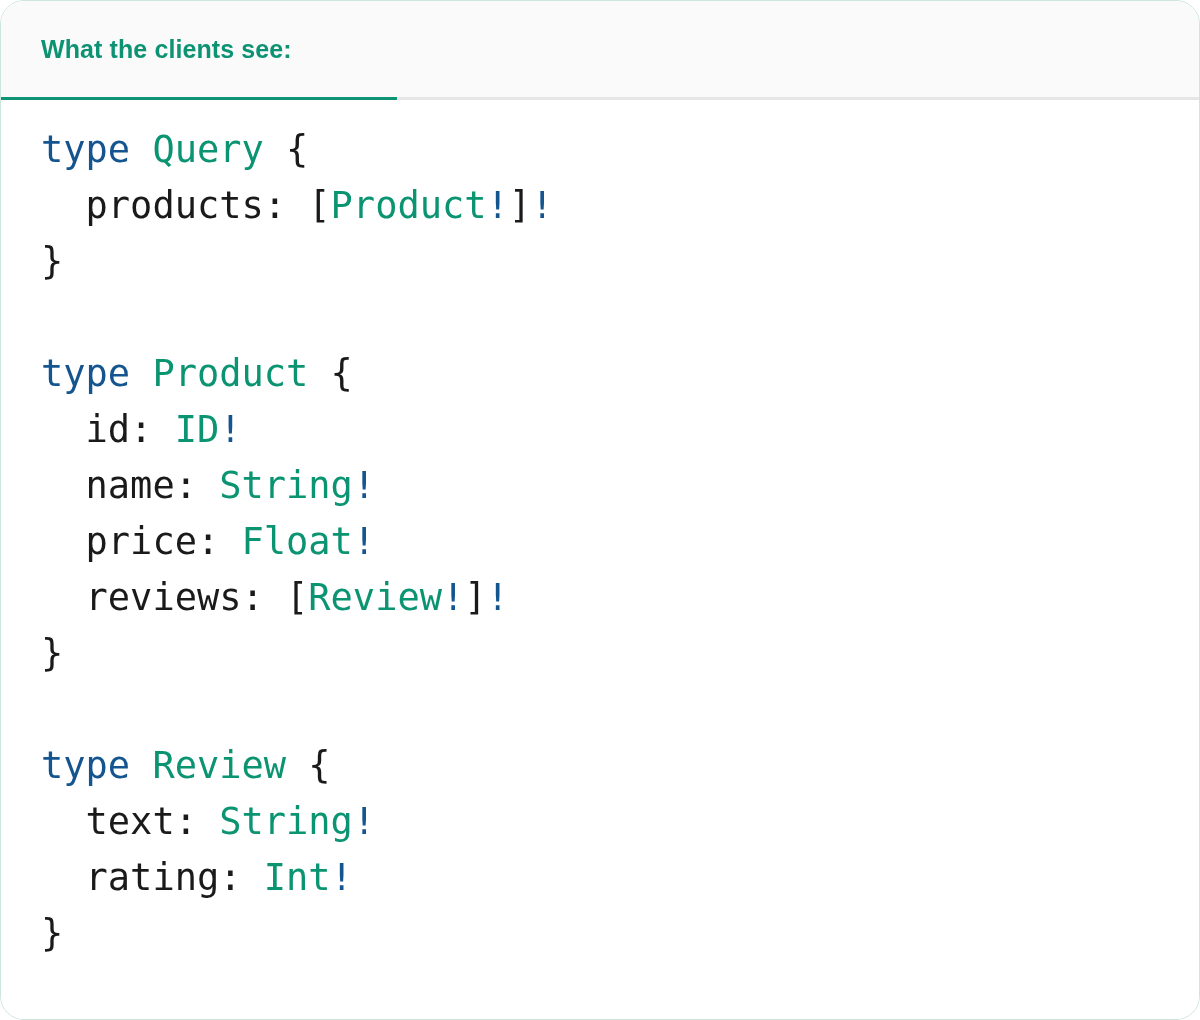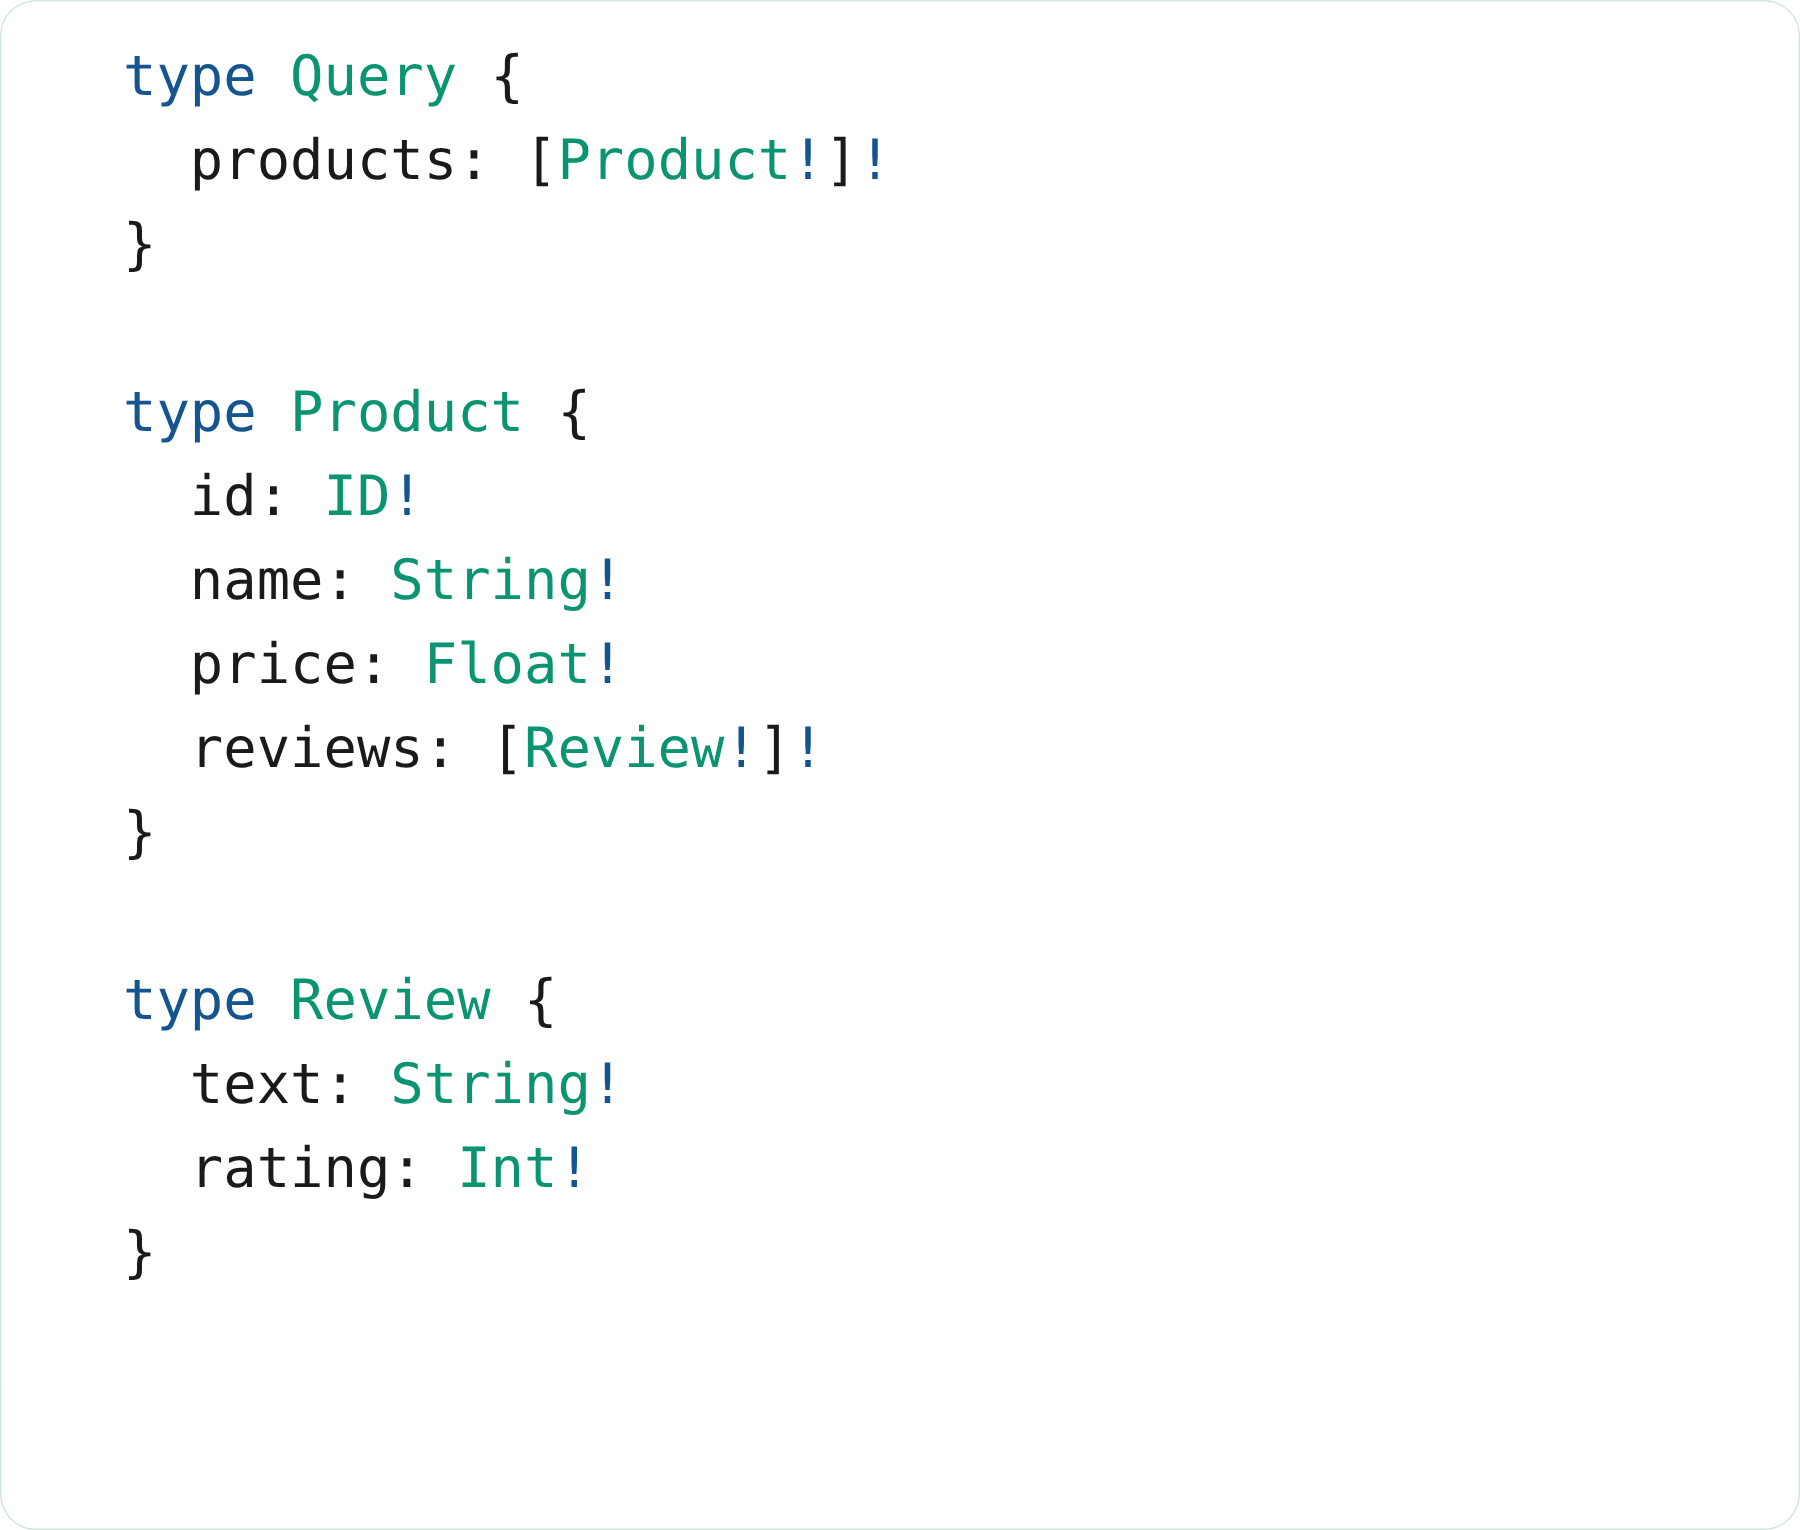--- a/index.html
+++ b/index.html
@@ -67,29 +67,34 @@
   pre.code {
     margin: 0;
     font-family: "DejaVu Sans Mono", monospace;
     font-size: 37px;
     line-height: 56px;
     white-space: pre;
     color: #1a1a1a;
     font-weight: 400;
     letter-spacing: 0;
   }
-  .code .ln { display: block; min-height: 56px; margin-left: 41px; }
+  .code .ln { display: block; min-height: 56px; }
   .kw   { color: #14558f; }   
   .tn   { color: #0b9471; }   
   .pn   { color: #1a1a1a; }   
   .bang { color: #14558f; }   
 </style>
 </head>
 <body>
 
 <div class="card">
 
+  <div class="tabbar">
+    <div class="tab">
+      <span class="tab-label">What the clients see:</span>
+    </div>
+  </div>
 
   <div class="code-area">
     <pre class="code" id="code-block"><span class="ln"><span class="kw">type</span><span class="pn"> </span><span class="tn">Query</span><span class="pn"> {</span></span><span class="ln"><span class="pn">  products: [</span><span class="tn">Product</span><span class="bang">!</span><span class="pn">]</span><span class="bang">!</span></span><span class="ln"><span class="pn">}</span></span><span class="ln">&nbsp;</span><span class="ln"><span class="kw">type</span><span class="pn"> </span><span class="tn">Product</span><span class="pn"> {</span></span><span class="ln"><span class="pn">  id: </span><span class="tn">ID</span><span class="bang">!</span></span><span class="ln"><span class="pn">  name: </span><span class="tn">String</span><span class="bang">!</span></span><span class="ln"><span class="pn">  price: </span><span class="tn">Float</span><span class="bang">!</span></span><span class="ln"><span class="pn">  reviews: [</span><span class="tn">Review</span><span class="bang">!</span><span class="pn">]</span><span class="bang">!</span></span><span class="ln"><span class="pn">}</span></span><span class="ln">&nbsp;</span><span class="ln"><span class="kw">type</span><span class="pn"> </span><span class="tn">Review</span><span class="pn"> {</span></span><span class="ln"><span class="pn">  text: </span><span class="tn">String</span><span class="bang">!</span></span><span class="ln"><span class="pn">  rating: </span><span class="tn">Int</span><span class="bang">!</span></span><span class="ln"><span class="pn">}</span></span></pre>
   </div>
 
 </div>
 
 </body></html>

